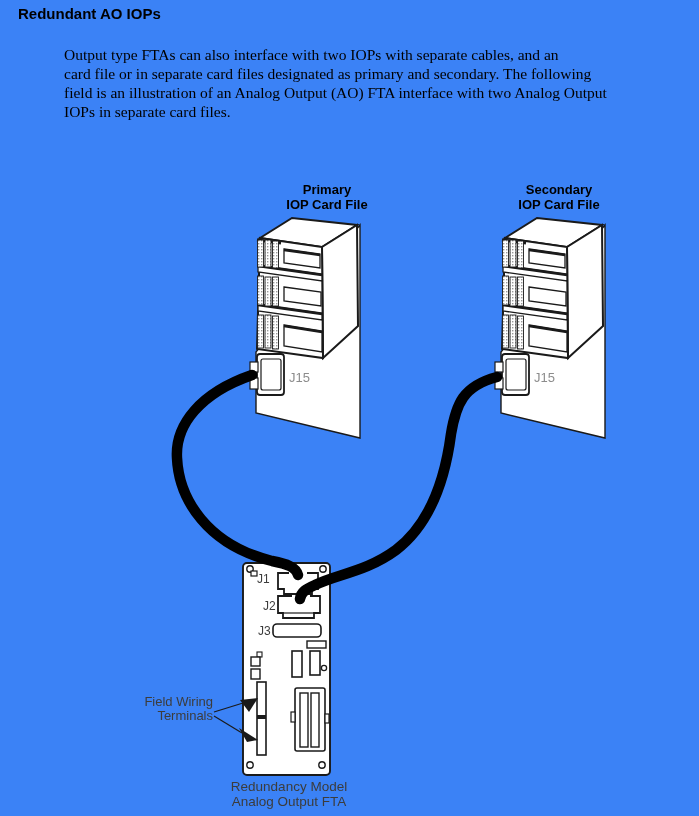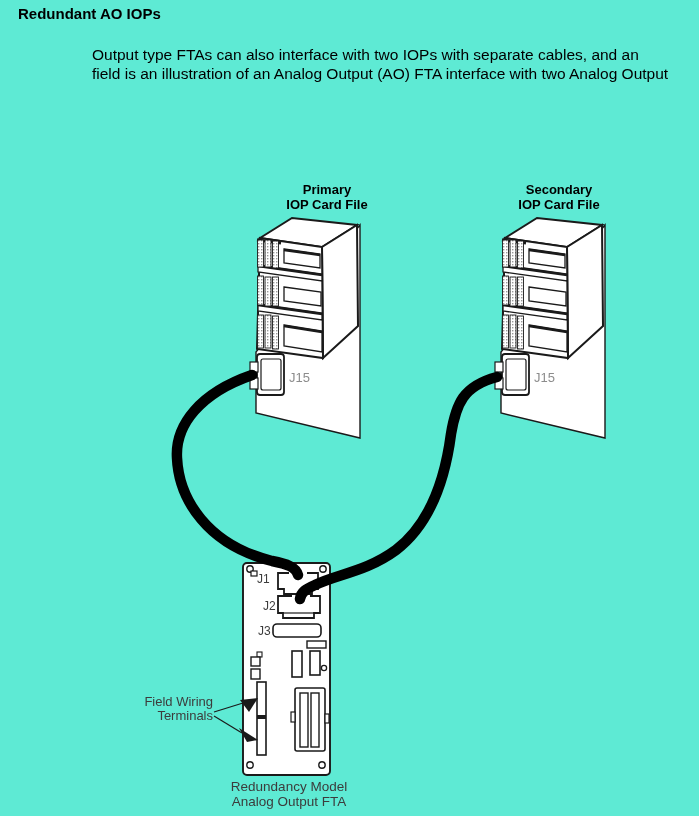--- a/index.html
+++ b/index.html
@@ -1,38 +1,40 @@
 <!DOCTYPE html>
 <html><head>
 <meta charset="utf-8">
 <style>
   html,body{margin:0;padding:0;background:#ffffff;}
-  .page{position:relative;width:699px;height:816px;background:#5eead4;overflow:hidden;
+  .page{position:relative;width:699px;height:816px;background:#3b82f6;overflow:hidden;
         font-family:"Liberation Sans",sans-serif;}
   .heading{position:absolute;left:18px;top:5px;margin:0;font-size:15px;font-weight:bold;
            color:#000;font-family:"Liberation Sans",sans-serif;}
-  .para{position:absolute;left:92px;top:45px;color:#000;
-        font-family:Liberation Sans, sans-serif;font-size:15.5px;line-height:19px;white-space:nowrap;}
+  .para{position:absolute;left:64px;top:45px;color:#000;
+        font-family:Liberation Serif, serif;font-size:15.5px;line-height:19px;white-space:nowrap;}
   .diagram-svg{position:absolute;left:0;top:0;}
   .t-bold{font:bold 13px "Liberation Sans",sans-serif;fill:#000;}
   .t-j15{font:13px "Liberation Sans",sans-serif;fill:#8c8c8c;}
   .t-j{font:12px "Liberation Sans",sans-serif;fill:#3c3c3c;}
   .t-dark{font:13px "Liberation Sans",sans-serif;fill:#3c3c3c;}
   .t-cap{font:13.5px "Liberation Sans",sans-serif;fill:#3c3c3c;}
 </style>
 </head>
 <body>
 
 <div class="page">
 
   <h1 class="heading">Redundant AO IOPs</h1>
 
   <div class="para">
     <div>Output type FTAs can also interface with two IOPs with separate cables, and an</div>
+    <div>card file or in separate card files designated as primary and secondary. The following</div>
     <div>field is an illustration of an Analog Output (AO) FTA interface with two Analog Output</div>
+    <div>IOPs in separate card files.</div>
   </div>
 
   <svg class="diagram-svg" xmlns="http://www.w3.org/2000/svg" width="699" height="816" viewBox="0 0 699 816">
 
     <defs>
       <pattern id="dotpat" width="3" height="3" patternUnits="userSpaceOnUse">
         <rect width="3" height="3" fill="#ffffff"></rect>
         <rect x="0" y="0" width="1.4" height="1.4" fill="#9a9a9a"></rect>
       </pattern>
 

